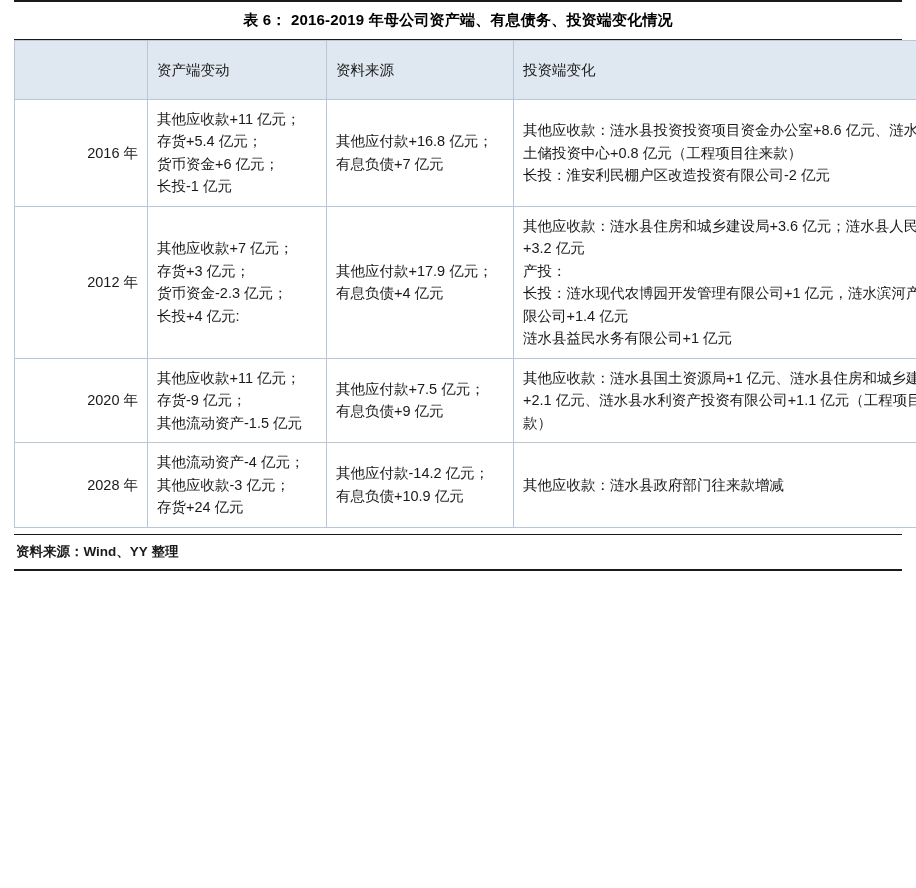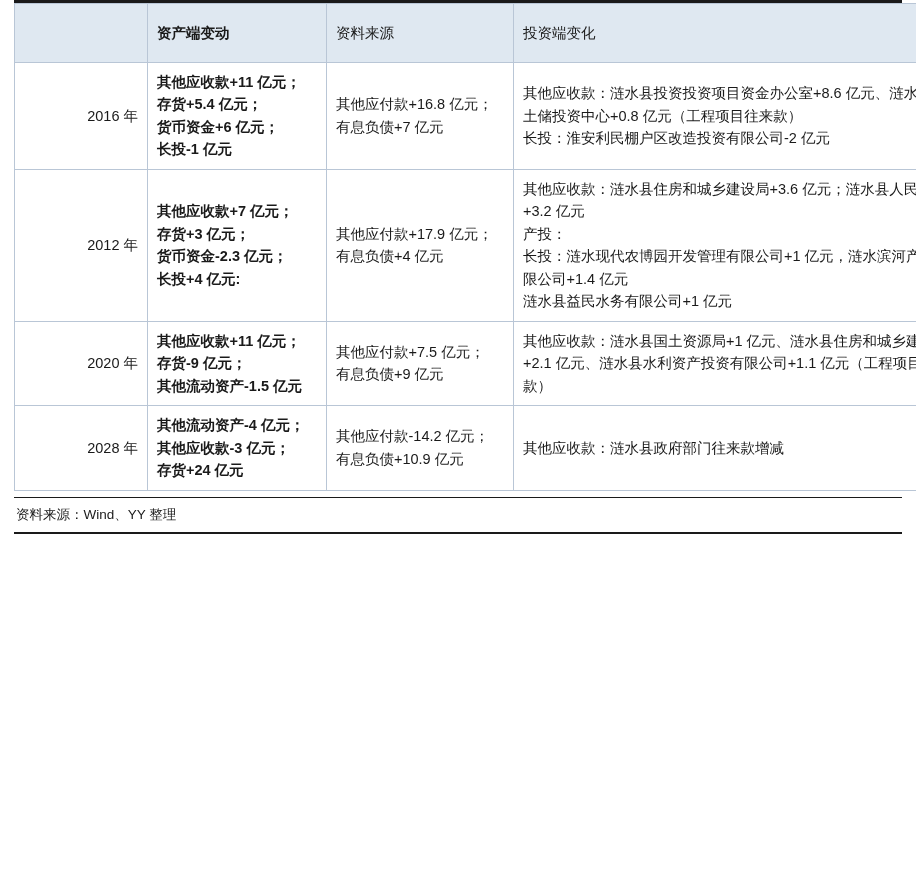--- a/index.html
+++ b/index.html
@@ -51,21 +51,20 @@
   table.main tr.header td.corner {
     background: #dfe8f1;
   }
   td.col-year {
     width: 114px;
     text-align: right;
     padding-left: 12px;
   }
   td.col-asset {
     width: 160px;
-    font-weight: bold;
   }
   td.col-liability {
     width: 168px;
   }
   td.col-invest {
     width: 440px;
   }
   .cell-lines {
     white-space: pre-line;
   }
@@ -81,30 +80,32 @@
   }
   .source-row {
     width: 888px;
     margin: 0 auto;
     border-top: 1px solid #1a1a1a;
     border-bottom: 2px solid #1a1a1a;
     font-size: 13.5px;
     color: #1a1a1a;
     padding: 8px 2px 8px 2px;
     box-sizing: border-box;
+    font-weight: bold;
   }
   .spacer-6 { height: 6px; }
 </style>
 </head>
 <body>
 
 <div class="page">
 
   <div class="top-rule"></div>
 
+  <div class="table-title">表 6： 2016-2019 年母公司资产端、有息债务、投资端变化情况</div>
 
   <div class="title-rule"></div>
 
   <table class="main">
     <tbody>
       <tr class="header">
         <td class="col-year corner"></td>
         <td class="col-asset">资产端变动</td>
         <td class="col-liability">资料来源</td>
         <td class="col-invest">投资端变化</td>

